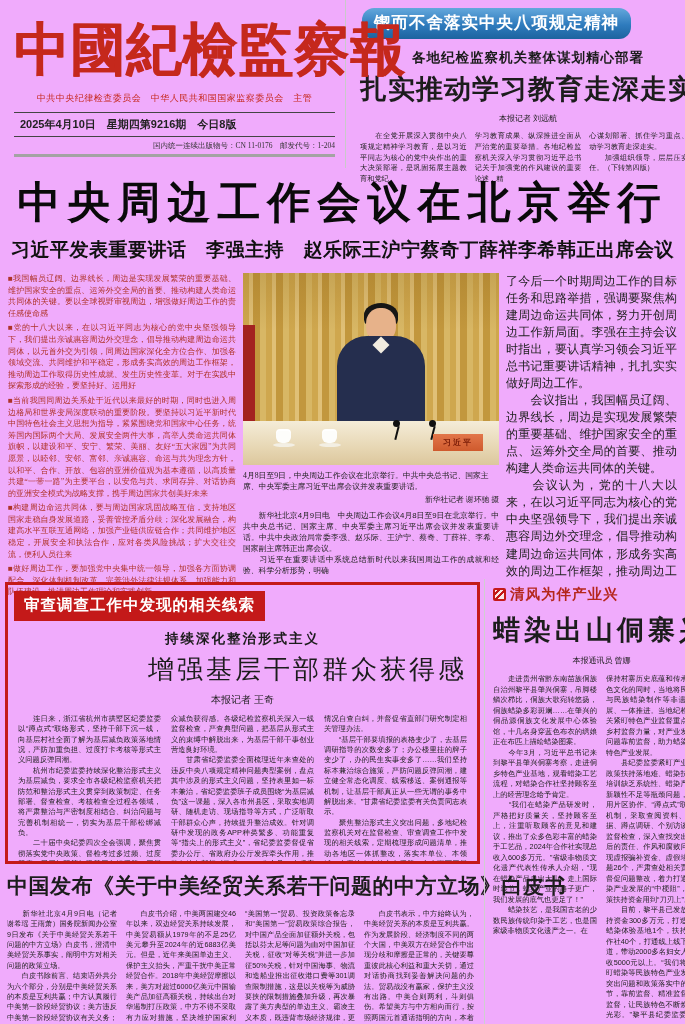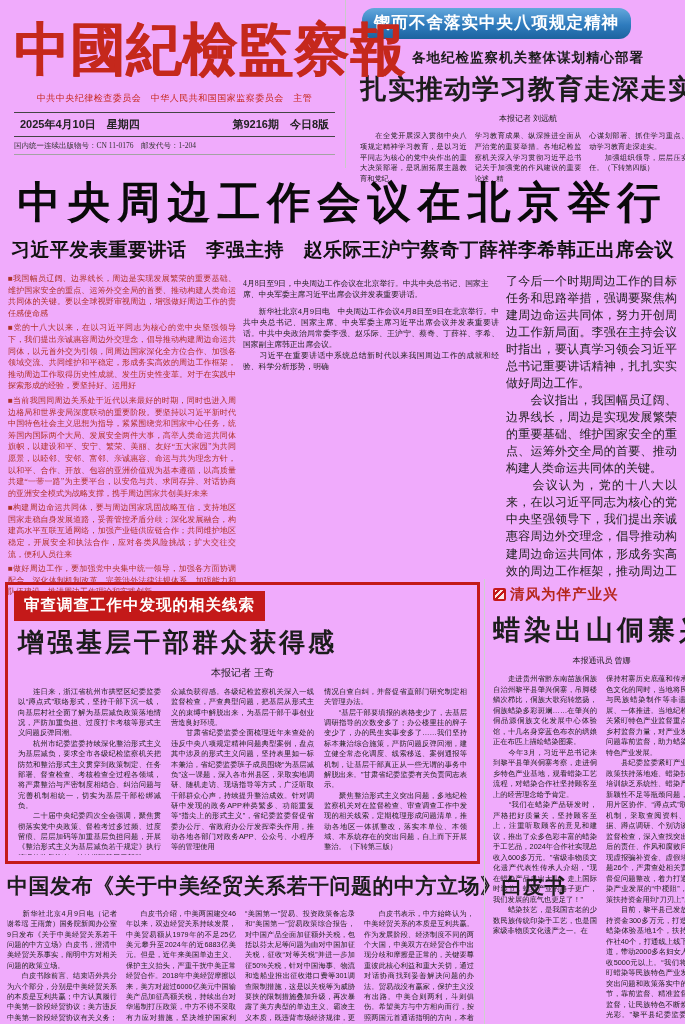--- a/index.html
+++ b/index.html
@@ -12,26 +12,26 @@
   
   .topbar { display:flex; height:168px; }
   .masthead { width:346px; padding:10px 10px 0 14px; border-right:1px solid #c9c9c9; }
   .masthead-title {
     font-size:55px; font-weight:900; color:#c5281c; letter-spacing:1px;
     line-height:1.45; white-space:nowrap; transform:scaleY(1.04);
     text-shadow:1px 0 0 #c5281c;
   }
   .masthead-supervisor { font-size:9px; color:#c5281c; text-align:center; margin-top:2px; letter-spacing:.5px; }
   .masthead-daterow {
-    display:flex; justify-content:space-between; align-items:center;
+    display:flex; align-items:center;
     border-top:1px solid #444; border-bottom:1px solid #444;
     margin-top:7px; padding:4px 6px; font-size:11px; font-weight:bold; color:#222;
   }
-  .masthead-serial { font-size:7.5px; color:#333; text-align:left; padding:4px 0 3px;
-    border-bottom:1px solid #a3a3a3; font-family:"Liberation Serif", serif; }
+  .masthead-serial { font-size:7.5px; color:#333; text-align:right; padding:4px 0 3px;
+    border-bottom:3px solid #a3a3a3; font-family:"Liberation Serif", serif; }
   
   .study { flex:1; padding:8px 12px 0 14px; }
   .study-banner {
     display:inline-block; margin-left:2px;
     background:linear-gradient(180deg,#64a8dc 0%,#2e7bbd 55%,#1d639f 100%);
     color:#fff; font-size:16.5px; font-weight:bold; letter-spacing:1px;
     padding:4px 12px 5px; border-radius:12px;
   }
   .study-kicker { font-size:13.5px; font-weight:bold; text-align:center; margin-top:10px; letter-spacing:1px; }
   .study-headline { font-size:27px; font-weight:900; text-align:center; margin-top:4px; letter-spacing:1px; white-space:nowrap; }
@@ -80,21 +80,21 @@
     white-space:pre-line; height:72px; overflow:hidden; color:#222; }
   
   .bottom-zone { display:flex; padding:0 0 0 5px; height:465px; }
   .left-zone { width:475px; }
   .right-zone { flex:1; border-left:1px solid #cfcfcf; padding:4px 8px 0 8px; margin-left:4px; }
   
   .red-box { border:3px solid #c41919; margin-top:3px; height:282px; padding:0 10px 6px; overflow:hidden; }
   .box-banner { display:inline-block; background:#c41919; color:#fff; font-size:15.5px; font-weight:900;
     letter-spacing:1px; padding:4px 10px 5px; margin:6px 0 0 -4px; }
   .box-kicker { font-size:13.5px; font-weight:bold; text-align:center; margin-top:9px; letter-spacing:2px; }
-  .box-headline { font-size:26px; font-weight:700; text-align:left; margin-top:4px; letter-spacing:3px; white-space:nowrap; }
+  .box-headline { font-size:26px; font-weight:400; text-align:right; margin-top:4px; letter-spacing:3px; white-space:nowrap; }
   .box-byline { font-size:10px; text-align:center; margin-top:6px; }
   .box-cols { display:flex; gap:10px; margin-top:7px; }
   .box-col { flex:1; font-size:7.3px; line-height:1.42; text-align:justify; white-space:pre-line;
     height:168px; overflow:hidden; color:#222; }
   
   .whitepaper { padding:8px 6px 0 2px; }
   .wp-headline { font-size:21px; font-weight:900; text-align:center; letter-spacing:.5px; white-space:nowrap; }
   .wp-cols { display:flex; gap:9px; margin-top:9px; }
   .wp-col { flex:1; font-size:7.2px; line-height:1.44; text-align:justify; white-space:pre-line;
     height:128px; overflow:hidden; color:#222; }
@@ -149,42 +149,59 @@
   <div class="lead-body">
     <div class="lead-left">
       <div class="lead-bullet">■我国幅员辽阔、边界线长，周边是实现发展繁荣的重要基础、维护国家安全的重点、运筹外交全局的首要、推动构建人类命运共同体的关键。要以全球视野审视周边，增强做好周边工作的责任感使命感</div>
       <div class="lead-bullet">■党的十八大以来，在以习近平同志为核心的党中央坚强领导下，我们提出亲诚惠容周边外交理念，倡导推动构建周边命运共同体，以元首外交为引领，同周边国家深化全方位合作、加强各领域交流、共同维护和平稳定，形成务实高效的周边工作框架，推动周边工作取得历史性成就、发生历史性变革。对于在实践中探索形成的经验，要坚持好、运用好</div>
       <div class="lead-bullet">■当前我国同周边关系处于近代以来最好的时期，同时也进入周边格局和世界变局深度联动的重要阶段。要坚持以习近平新时代中国特色社会主义思想为指导，紧紧围绕党和国家中心任务，统筹国内国际两个大局、发展安全两件大事，高举人类命运共同体旗帜，以建设和平、安宁、繁荣、美丽、友好“五大家园”为共同愿景，以睦邻、安邻、富邻、亲诚惠容、命运与共为理念方针，以和平、合作、开放、包容的亚洲价值观为基本遵循，以高质量共建“一带一路”为主要平台，以安危与共、求同存异、对话协商的亚洲安全模式为战略支撑，携手周边国家共创美好未来</div>
       <div class="lead-bullet">■构建周边命运共同体，要与周边国家巩固战略互信，支持地区国家走稳自身发展道路，妥善管控矛盾分歧；深化发展融合，构建高水平互联互通网络，加强产业链供应链合作；共同维护地区稳定，开展安全和执法合作，应对各类风险挑战；扩大交往交流，便利人员往来</div>
       <div class="lead-bullet">■做好周边工作，要加强党中央集中统一领导，加强各方面协调配合。深化体制机制改革，完善涉外法律法规体系，加强能力和队伍建设，推进周边工作理论和实践创新</div>
     </div>
 
     <div class="lead-center">
+      <div class="photo">
+        <div class="photo-chair"></div>
+        <div class="person">
+          <div class="person-hair"></div>
+          <div class="person-head"></div>
+          <div class="person-body"></div>
+          <div class="person-collar"></div>
+        </div>
+        <div class="photo-table"></div>
+        <div class="mic mic-1"></div>
+        <div class="mic mic-2"></div>
+        <div class="cup cup-1"></div>
+        <div class="cup cup-2"></div>
+        <div class="photo-placard">习近平</div>
+      </div>
       <div class="photo-caption">
         <span>4月8日至9日，中央周边工作会议在北京举行。中共中央总书记、国家主席、中央军委主席习近平出席会议并发表重要讲话。</span>
+        <span class="photo-credit">新华社记者 谢环驰 摄</span>
       </div>
       <div class="lead-center-body">　　新华社北京4月9日电　中央周边工作会议4月8日至9日在北京举行。中共中央总书记、国家主席、中央军委主席习近平出席会议并发表重要讲话。中共中央政治局常委李强、赵乐际、王沪宁、蔡奇、丁薛祥、李希、国家副主席韩正出席会议。
 　　习近平在重要讲话中系统总结新时代以来我国周边工作的成就和经验、科学分析形势，明确</div>
     </div>
 
     <div class="lead-right">了今后一个时期周边工作的目标任务和思路举措，强调要聚焦构建周边命运共同体，努力开创周边工作新局面。李强在主持会议时指出，要认真学习领会习近平总书记重要讲话精神，扎扎实实做好周边工作。
 　　会议指出，我国幅员辽阔、边界线长，周边是实现发展繁荣的重要基础、维护国家安全的重点、运筹外交全局的首要、推动构建人类命运共同体的关键。
 　　会议认为，党的十八大以来，在以习近平同志为核心的党中央坚强领导下，我们提出亲诚惠容周边外交理念，倡导推动构建周边命运共同体，形成务实高效的周边工作框架，推动周边工作取得历史性成就、发生历史性变革。
 　　会议指出，当前我国同周边关系处于近代以来最好的时期。要坚持以习近平新时代中国特色社会主义思想为指导，高举人类命运共同体旗帜，以建设和平、安宁、繁荣、美丽、友好“五大家园”为共同愿景，携手周边国家共创美好未来。
 　　会议强调，构建周边命运共同体，要与周边国家巩固战略互信，深化发展融合，构建高水平互联互通网络，加强产业链供应链合作；共同维护地区稳定，开展安全和执法合作，应对各类风险挑战；扩大交往交流，便利人员往来。
 　　会议指出，做好周边工作，要加强党中央集中统一领导，加强各方面协调配合，深化体制机制改革，完善涉外法律法规体系，加强能力和队伍建设，推进周边工作理论和实践创新。
 　　王毅作总结讲话。
 　　党和国家有关领导同志、有关方面负责同志参加会议。</div>
   </div>
 
   <div class="bottom-zone">
     <div class="left-zone">
 
       <div class="red-box">
         <div class="box-banner">审查调查工作中发现的相关线索</div>
+        <div class="box-kicker">持续深化整治形式主义</div>
         <div class="box-headline">增强基层干部群众获得感</div>
         <div class="box-byline">本报记者 王奇</div>
         <div class="box-cols">
           <div class="box-col">　　连日来，浙江省杭州市拱墅区纪委监委以“蹲点式”联络形式，坚持干部下沉一线，向基层村社全面了解为基层减负政策落地情况，严防加重负担、过度打卡考核等形式主义问题反弹回潮。
 　　杭州市纪委监委持续深化整治形式主义为基层减负，要求全市各级纪检监察机关把防范和整治形式主义贯穿到政策制定、任务部署、督查检查、考核检查全过程各领域，将严肃整治与严密制度相结合、纠治问题与完善机制相统一，切实为基层干部松绑减负。
 　　二十届中央纪委四次全会强调，聚焦贯彻落实党中央政策、督检考过多过频、过度留痕、层层加码等加重基层负担问题，开展《整治形式主义为基层减负若干规定》执行情况的监督检查，持续增强基层干部群</div>
           <div class="box-col">众减负获得感。各级纪检监察机关深入一线监督检查，严查典型问题，把基层从形式主义的束缚中解脱出来，为基层干部干事创业营造良好环境。
 　　甘肃省纪委监委全面梳理近年来查处的违反中央八项规定精神问题典型案例，盘点其中涉及的形式主义问题，坚持表里如一标本兼治，省纪委监委班子成员围绕“为基层减负”这一课题，深入各市州县区，采取实地调研、随机走访、现场指导等方式，广泛听取干部群众心声，持续提升整治成效。针对调研中发现的政务APP种类繁多、功能重复等“指尖上的形式主义”，省纪委监委督促省委办公厅、省政府办公厅发挥牵头作用，推动各地各部门对政务APP、公众号、小程序等的管理使用</div>
           <div class="box-col">情况自查自纠，并督促省直部门研究制定相关管理办法。
 　　“基层干部要填报的表格变少了，去基层调研指导的次数变多了；办公楼里挂的牌子变少了，办的民生实事变多了……我们坚持标本兼治综合施策，严防问题反弹回潮，建立健全常态化调度、线索移送、案例通报等机制，让基层干部真正从一些无谓的事务中解脱出来。”甘肃省纪委监委有关负责同志表示。

